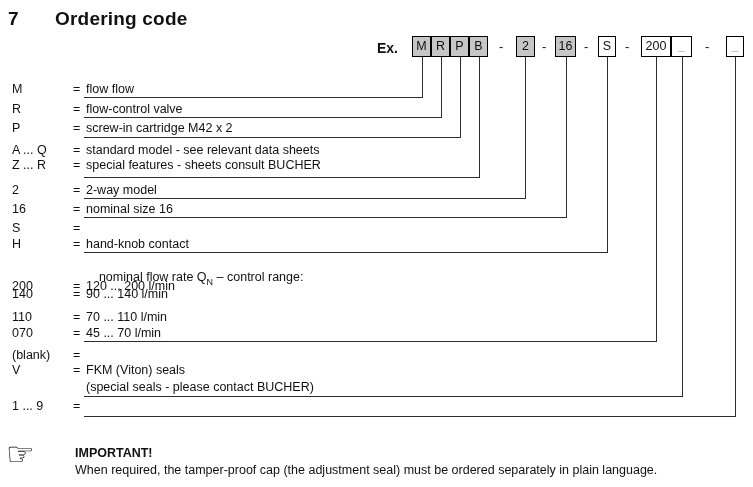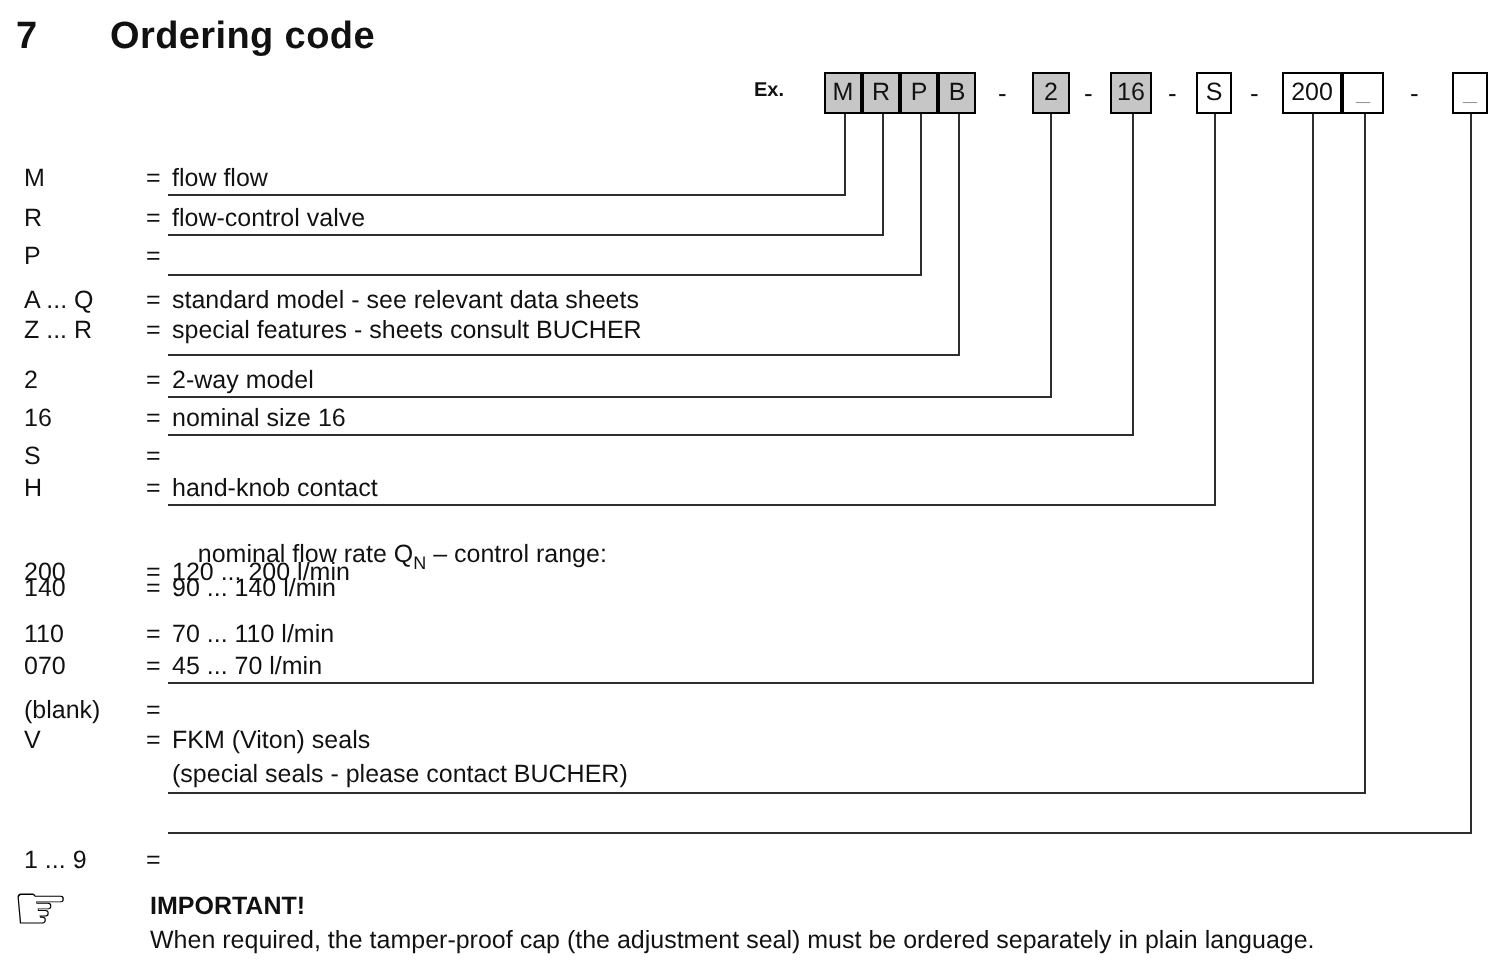--- a/index.html
+++ b/index.html
@@ -8,21 +8,21 @@
     width:753px; height:487px;
     background:#ffffff;
     font-family:"Liberation Sans", sans-serif;
     color:#111;
     overflow:hidden;
   }
   
   #title { position:absolute; left:8px; top:8px; display:flex; font-size:19px; font-weight:bold; letter-spacing:0.2px; }
   #title .num { width:47px; }
   
-  .exlabel { position:absolute; left:377px; top:40px; font-size:10px;font-weight:bold; }
+  .exlabel { position:absolute; left:377px; top:40px; font-size:14px;font-weight:bold; }
   .boxgroup { position:absolute; top:36px; display:flex; }
   .cbox {
     box-sizing:border-box; height:21px; border:1px solid #000;
     display:flex; align-items:center; justify-content:center;
     font-size:12.5px; line-height:1;
   }
   .gray { background:#c6c6c6; }
   .white { background:#ffffff; }
   .blankglyph { color:#8a8a8a; font-weight:bold; }
   .dash { position:absolute; top:39px; font-size:13px; }
@@ -98,21 +98,21 @@
   <div class="lline" style="width:598px; height:339px;"></div>
   <div class="lline" style="width:651px; height:359px;"></div>
 
   <div class="row" style="top:83px;">
     <span class="c">M</span><span class="e">=</span><span class="d">flow flow</span>
   </div>
   <div class="row" style="top:103px;">
     <span class="c">R</span><span class="e">=</span><span class="d">flow-control valve</span>
   </div>
   <div class="row" style="top:122px;">
-    <span class="c">P</span><span class="e">=</span>
+    <span class="c">P</span><span class="e">=</span><span class="d">screw-in cartridge M42 x 2</span>
   </div>
   <div class="row" style="top:144px;">
     <span class="c">A ... Q</span><span class="e">=</span><span class="d">standard model - see relevant data sheets</span>
   </div>
   <div class="row" style="top:159px;">
     <span class="c">Z ... R</span><span class="e">=</span><span class="d">special features - sheets consult BUCHER</span>
   </div>
   <div class="row" style="top:184px;">
     <span class="c">2</span><span class="e">=</span><span class="d">2-way model</span>
   </div>
@@ -144,21 +144,21 @@
   </div>
   <div class="row" style="top:349px;">
     <span class="c">(blank)</span><span class="e">=</span>
   </div>
   <div class="row" style="top:364px;">
     <span class="c">V</span><span class="e">=</span><span class="d">FKM (Viton) seals</span>
   </div>
   <div class="row" style="top:381px;">
     <span class="c"></span><span class="e"></span><span class="d">(special seals - please contact BUCHER)</span>
   </div>
-  <div class="row" style="top:424px;">
+  <div class="row" style="top:400px;">
     <span class="c">1 ... 9</span><span class="e">=</span>
   </div>
 
   <span id="note-icon">☞</span>
   <div id="note-title">IMPORTANT!</div>
   <div id="note-body">When required, the tamper-proof cap (the adjustment seal) must be ordered separately in plain language.</div>
 
 </div>
 
 </body></html>

